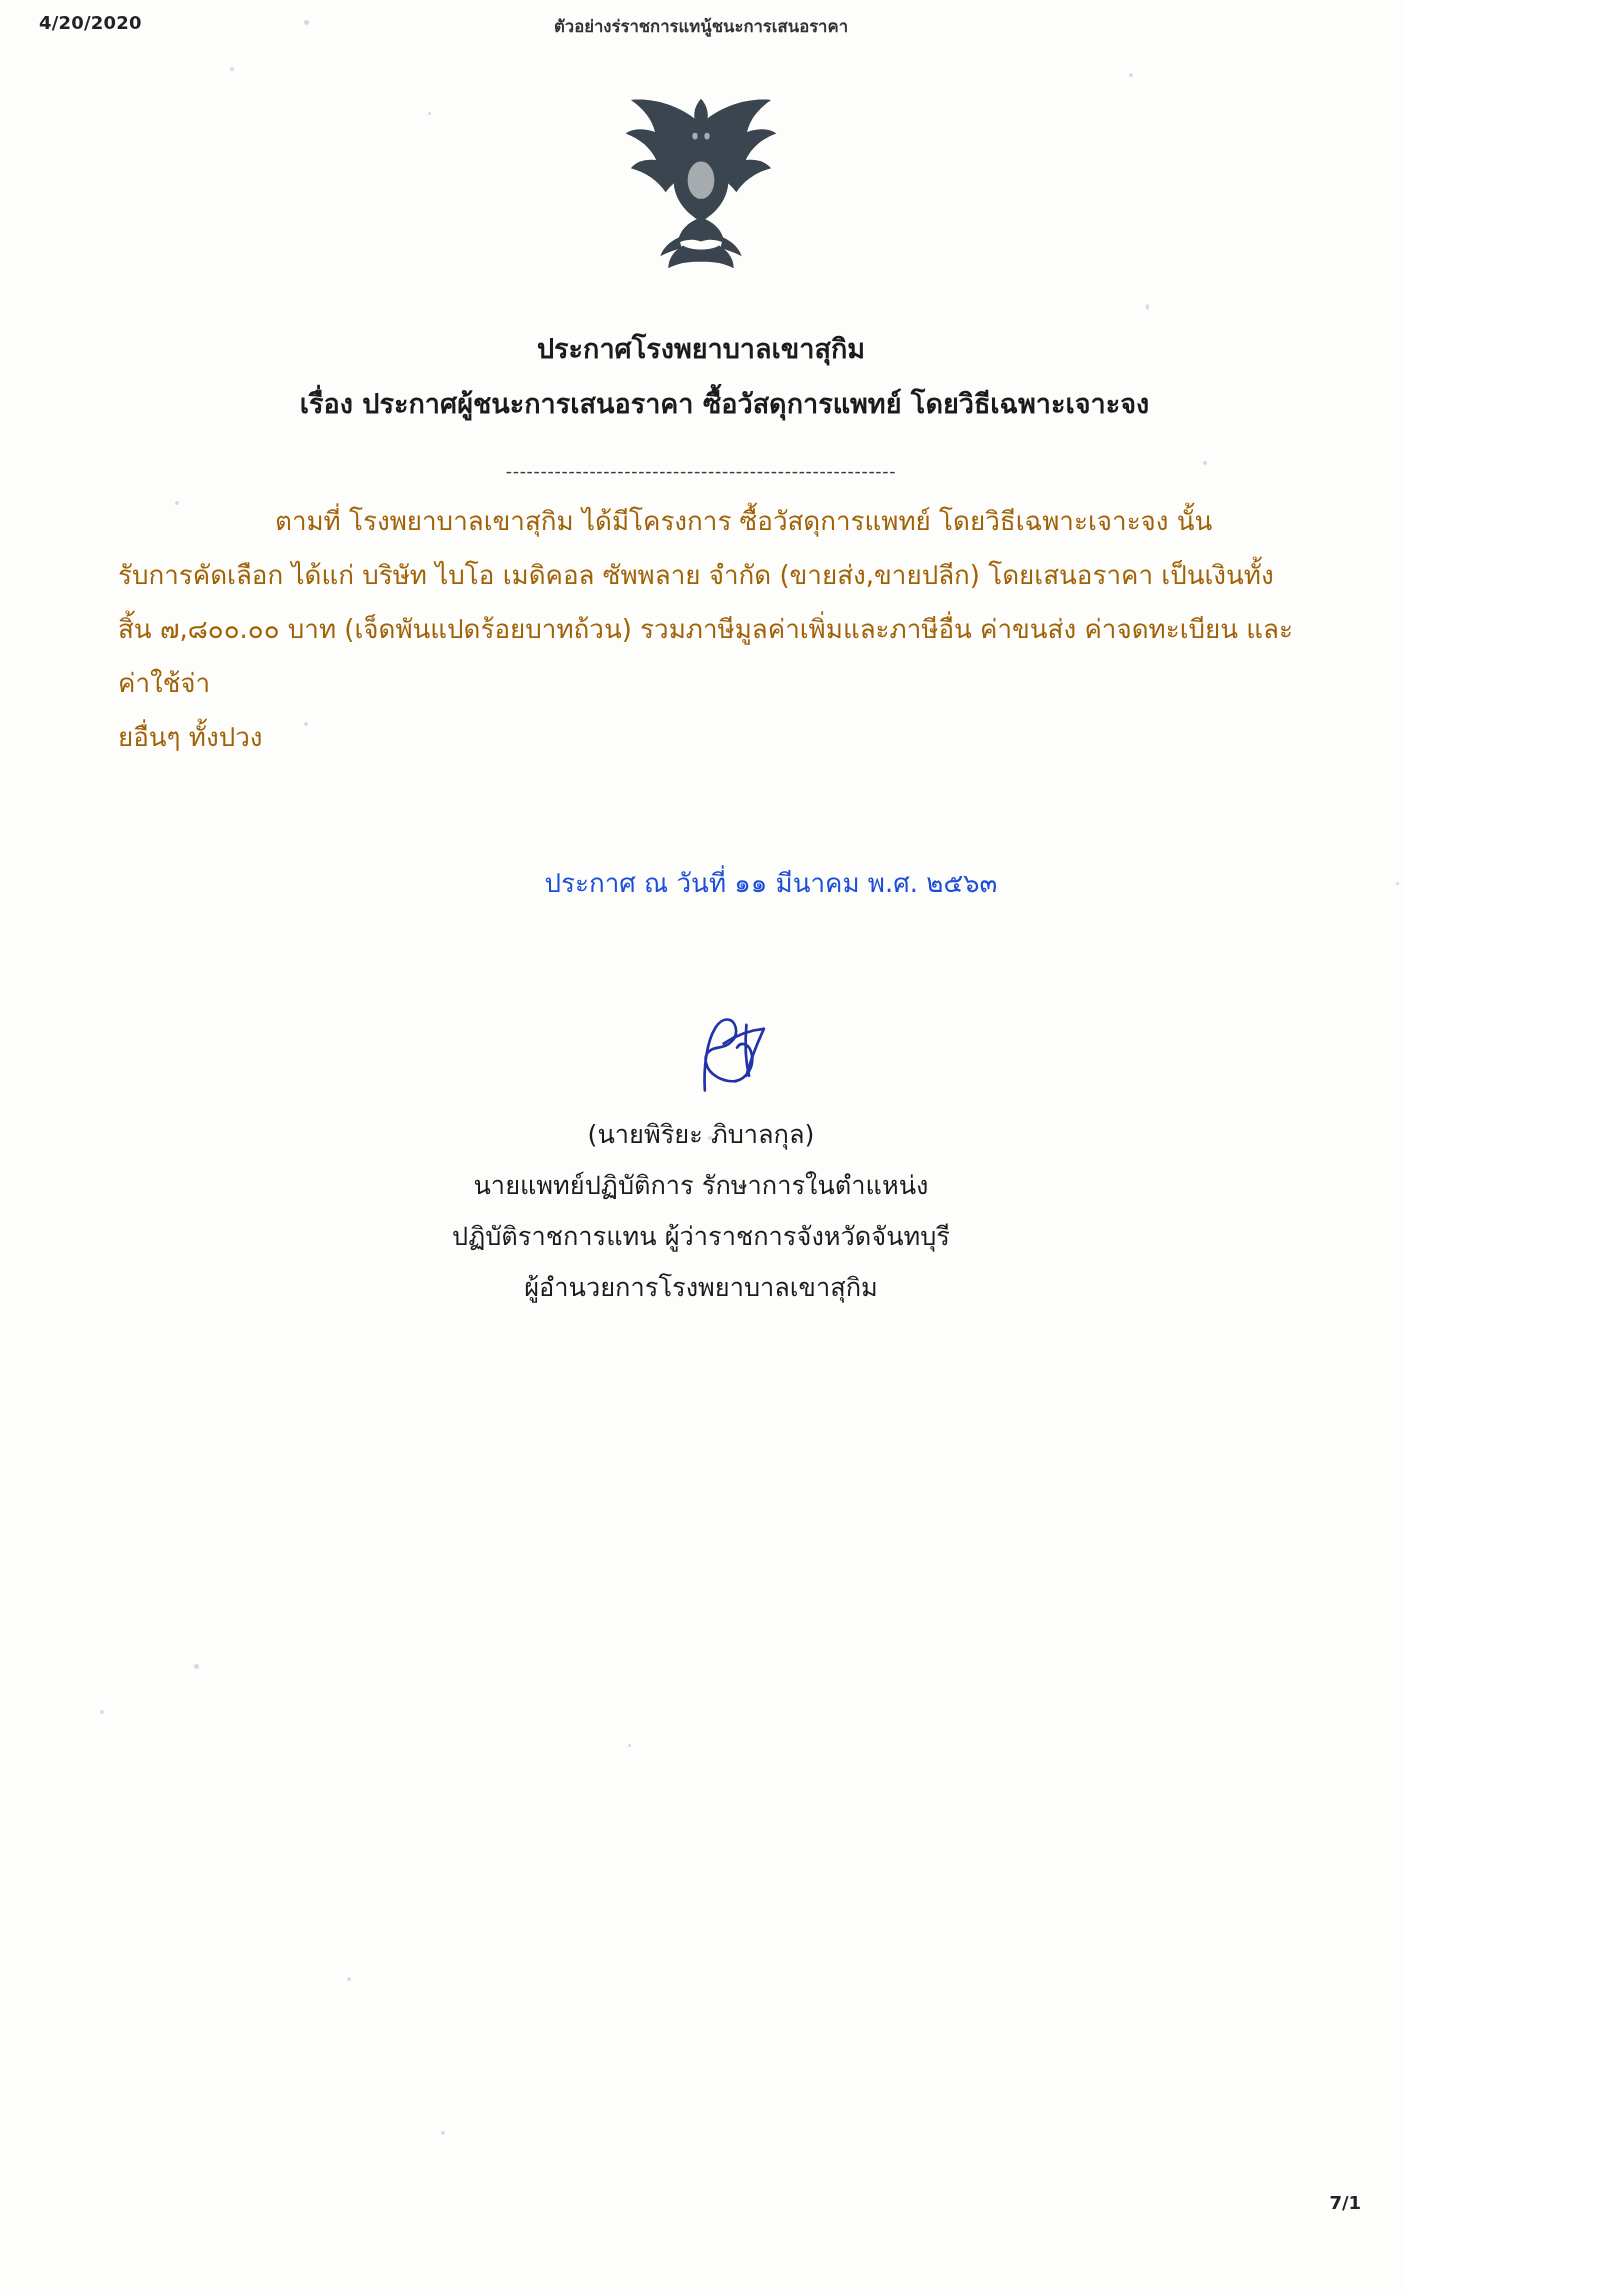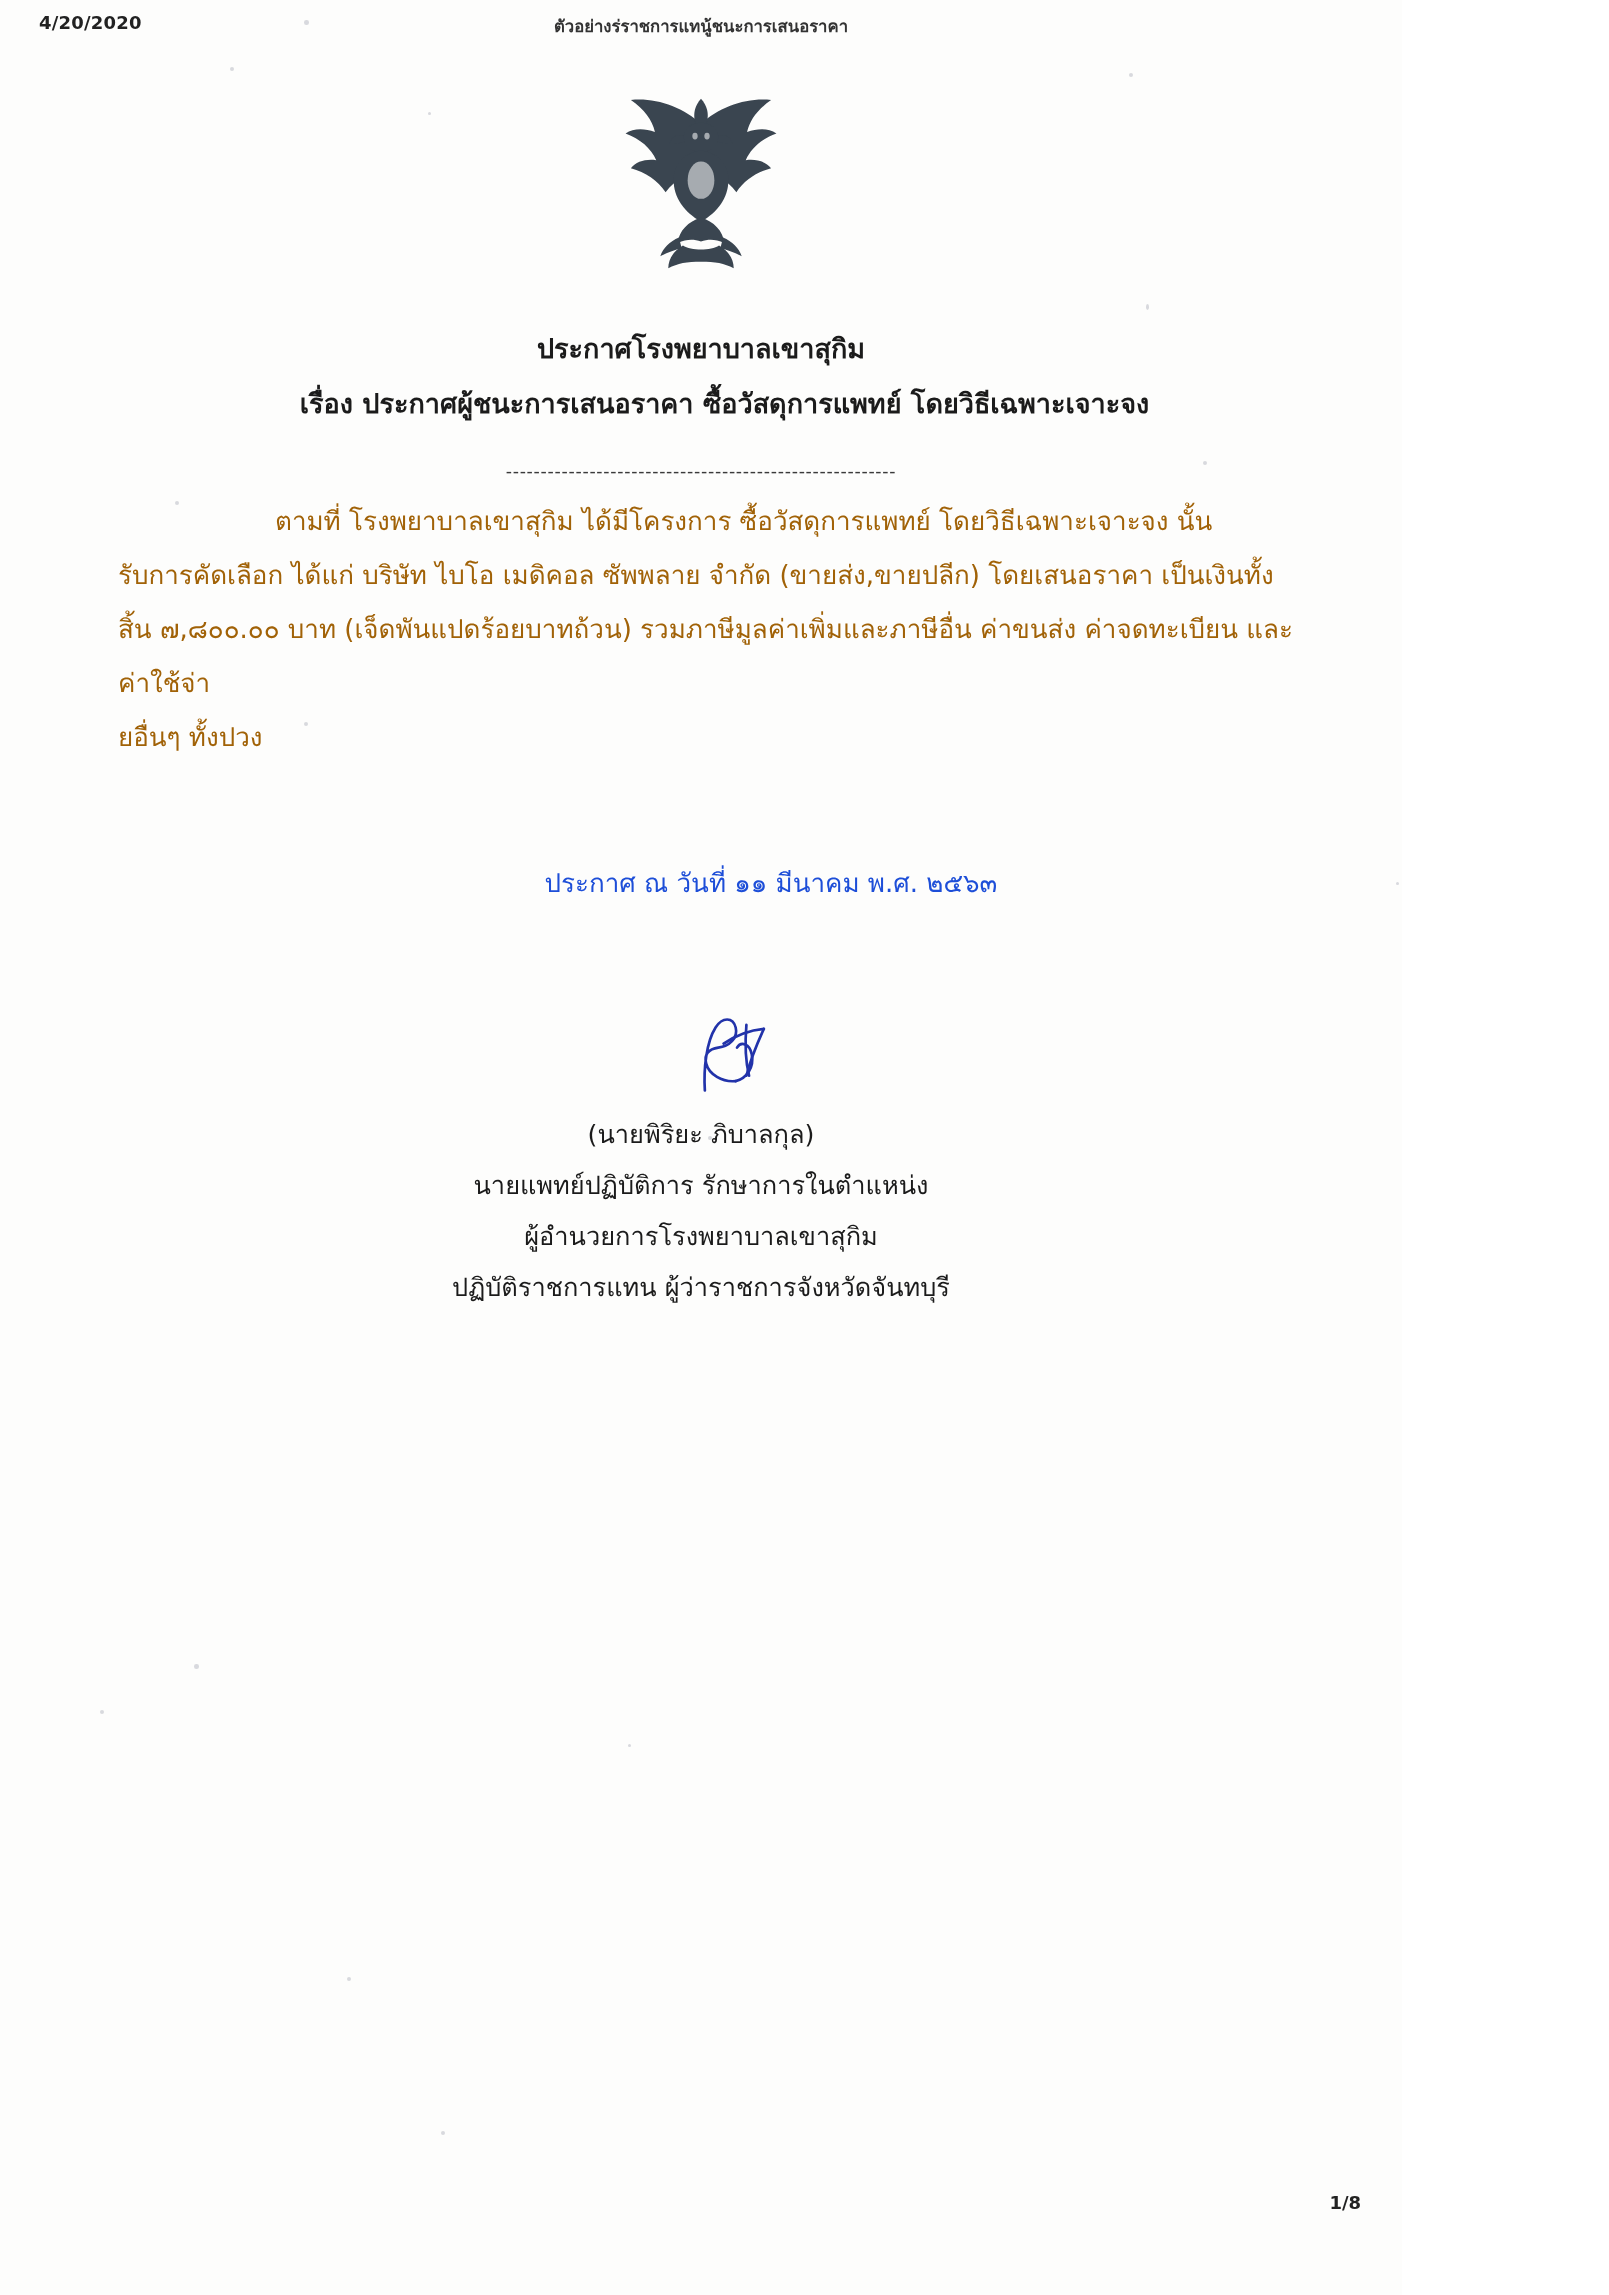--- a/index.html
+++ b/index.html
@@ -232,19 +232,19 @@
         <path d="M86 62 C104 50 124 42 146 40"></path>
         <path d="M120 34 C118 58 118 86 124 110"></path>
         <path d="M146 40 C136 62 126 86 120 110"></path>
       </g>
     </svg>
   </div>
 
   <div class="sign-block">
     <div>(นายพิริยะ ภิบาลกุล)</div>
     <div>นายแพทย์ปฏิบัติการ รักษาการในตำแหน่ง</div>
+    <div>ปฏิบัติราชการแทน ผู้ว่าราชการจังหวัดจันทบุรี</div>
     <div>ผู้อำนวยการโรงพยาบาลเขาสุกิม</div>
-    <div>ปฏิบัติราชการแทน ผู้ว่าราชการจังหวัดจันทบุรี</div>
-  </div>
-
-  <div class="footer-page">1/8</div>
+  </div>
+
+  <div class="footer-page">7/1</div>
 </div>
 
 
 </body></html>

